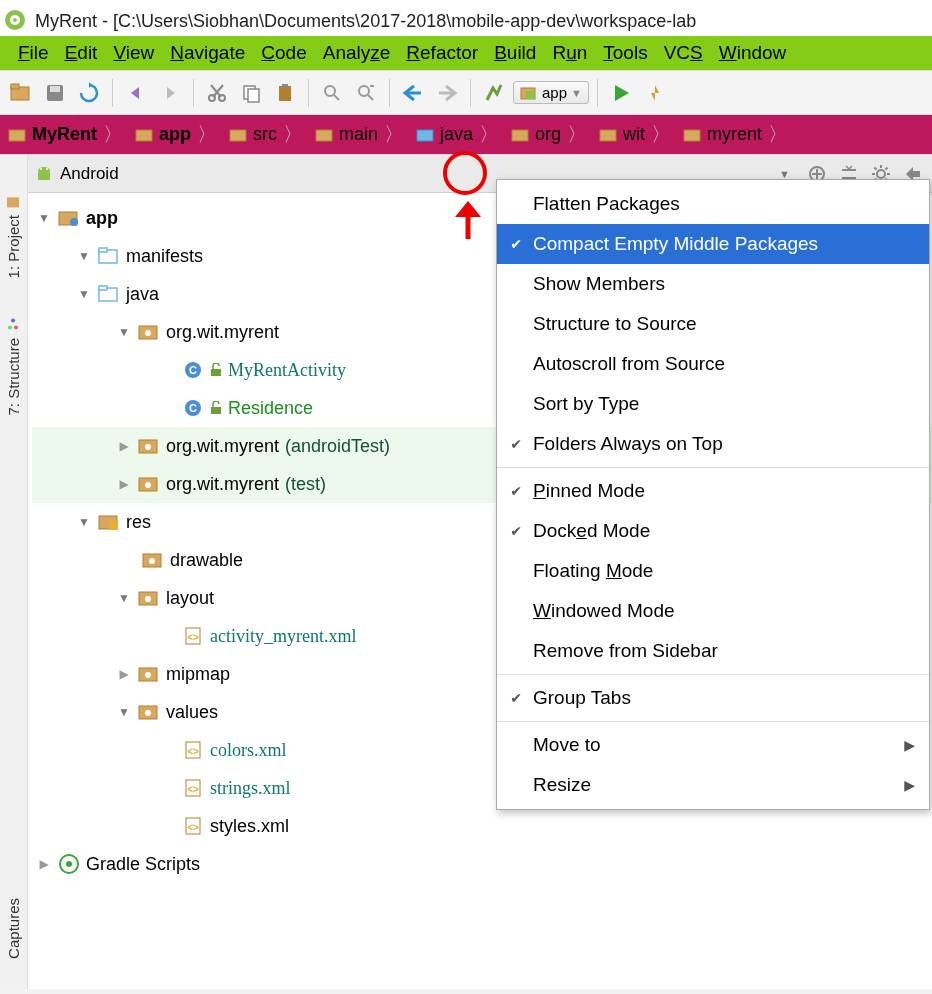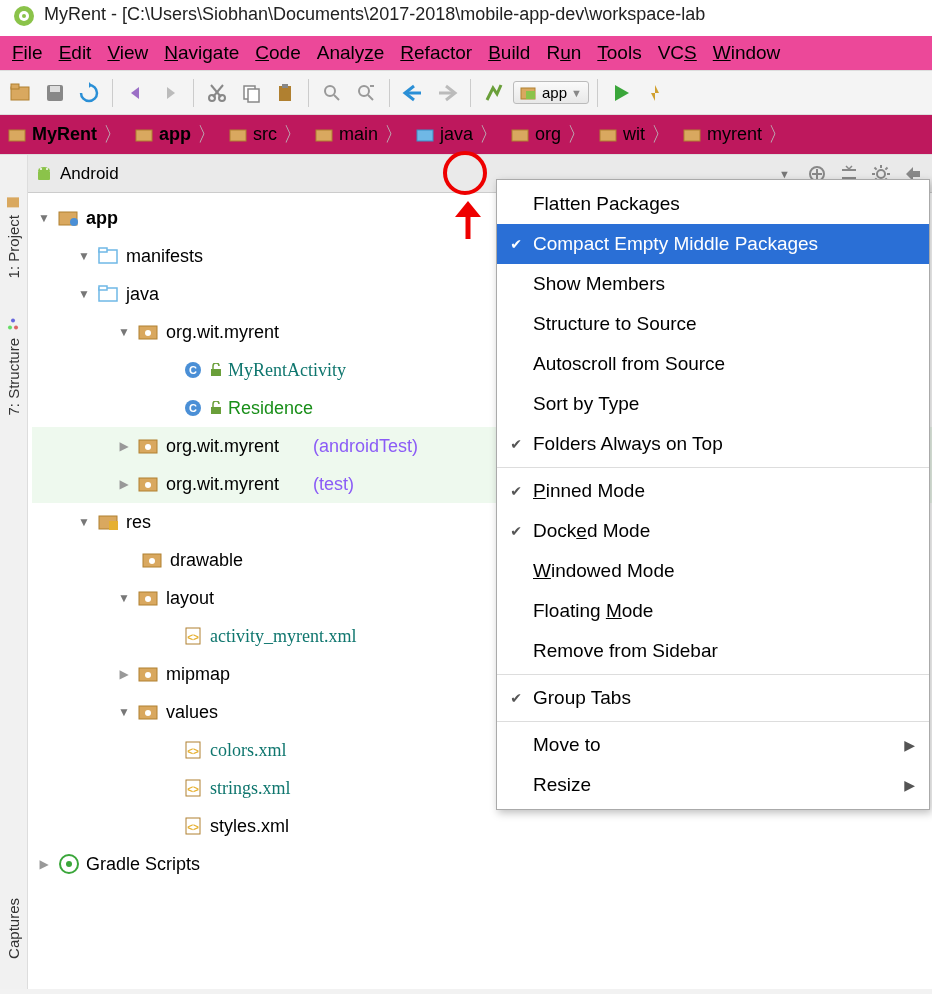--- a/index.html
+++ b/index.html
@@ -7,40 +7,40 @@
     font-family: "Segoe UI", Arial, sans-serif;
     font-size: 15px;
     background: #f2f2f2;
     user-select: none;
     width: 932px;
     height: 994px;
     overflow: hidden;
   }
   .title-bar {
     display: flex;
-    align-items: flex-start;
-    padding: 4px 12px;
+    align-items: flex-end;
+    padding: 4px 3px;
     background: #fff;
     height: 36px;
   }
   .title-bar .logo {
     width: 24px; height: 24px;
     margin-right: 8px;
   }
   .title-bar .title {
     font-size: 18px;
     color: #222;
     white-space: nowrap;
     overflow: hidden;
   }
   .menu-bar {
     display: flex;
     gap: 16px;
-    padding: 6px 12px;
-    background: #ec4899;
+    padding: 6px 18px;
+    background: #84cc16;
     font-size: 19px;
     border-bottom: 1px solid #ddd;
   }
   .menu-bar span { cursor: default; }
   .menu-bar span u { text-decoration: underline; }
   .toolbar {
     display: flex;
     align-items: center;
     gap: 4px;
     padding: 4px 6px;
@@ -151,21 +151,21 @@
     color: #777;
     font-size: 12px;
     text-align: center;
   }
   .folder-icon, .file-icon {
     width: 22px; height: 18px;
     display: inline-flex; align-items: center; justify-content: center;
   }
   .link { color: #0f766e; font-family: Liberation Serif, serif; }
   .green { color: #1a8f1a; }
-  .gray { color: #8b5cf6; margin-left: 28px; }
+  .gray { color: #14532d; }
   .bold { font-weight: 700; }
   .ctx-menu {
     position: absolute;
     top: 24px;
     left: 468px;
     width: 434px;
     background: #fff;
     border: 1px solid #aaa;
     box-shadow: 2px 3px 8px rgba(0,0,0,0.25);
     padding: 4px 0;
@@ -704,25 +704,25 @@
       <div class="ctx-item">
           <span class="check">✔</span>
           <span class="label"><u>P</u>inned Mode</span>
         </div>
       <div class="ctx-item">
           <span class="check">✔</span>
           <span class="label">Dock<u>e</u>d Mode</span>
         </div>
       <div class="ctx-item">
           <span class="check"></span>
+          <span class="label">Floating <u>M</u>ode</span>
+        </div>
+      <div class="ctx-item">
+          <span class="check"></span>
           <span class="label"><u>W</u>indowed Mode</span>
-        </div>
-      <div class="ctx-item">
-          <span class="check"></span>
-          <span class="label">Floating <u>M</u>ode</span>
         </div>
       <div class="ctx-item">
           <span class="check"></span>
           <span class="label">Remove from Sidebar</span>
         </div>
       <div class="ctx-sep"></div>
       <div class="ctx-item">
           <span class="check">✔</span>
           <span class="label">Group Tabs</span>
         </div>

